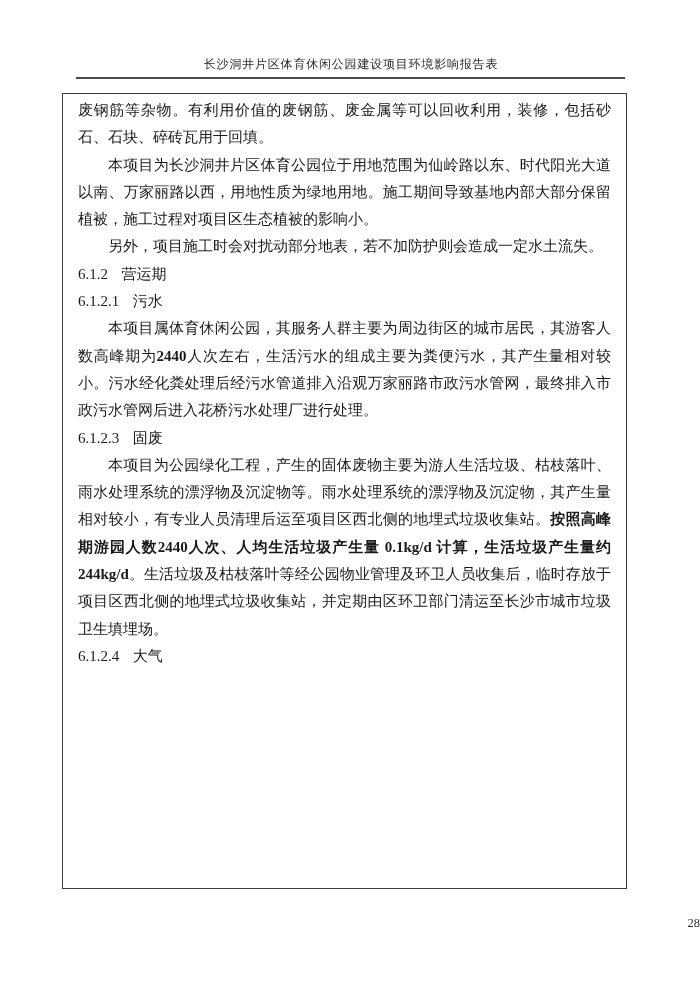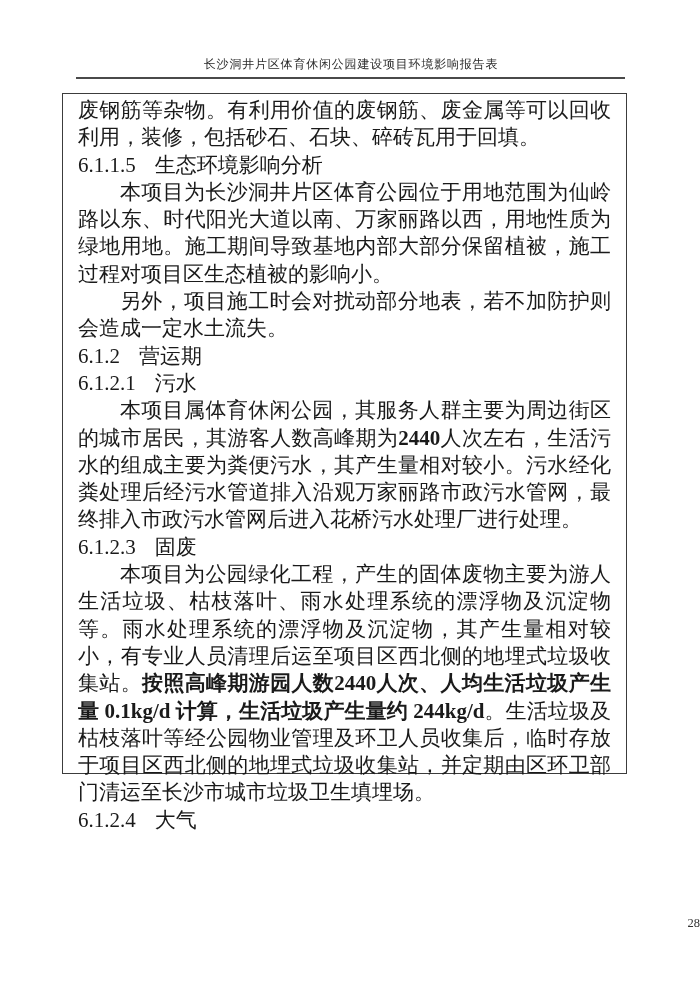--- a/index.html
+++ b/index.html
@@ -32,25 +32,25 @@
     left: 76px;
     right: 75px;
     height: 2px;
     background: #4a4a4a;
   }
   .content-box {
     position: absolute;
     top: 93px;
     left: 62px;
     width: 565px;
-    height: 681px;
+    height: 796px;
     border: 1.5px solid #3c3c3c;
     box-sizing: border-box;
     padding: 3px 15px 0 15px;
-    font-size: 21px;
+    font-size: 15px;
     line-height: 27.3px;
     text-align: justify;
     text-justify: inter-character;
   }
   .content-box p {
     margin: 0;
     text-indent: 2em;
   }
   .content-box p.no-indent {
     text-indent: 0;
@@ -78,21 +78,20 @@
 </head>
 <body>
 
 <div class="page-header">长沙洞井片区体育休闲公园建设项目环境影响报告表</div>
 <div class="header-rule"></div>
 
 <div class="content-box">
 
   <p class="no-indent">废钢筋等杂物。有利用价值的废钢筋、废金属等可以回收利用，装修，包括砂石、石块、碎砖瓦用于回填。</p>
 
-  <p class="heading"><span class="sec-num">6.1.1.5</span><span>生态环境影响分析</span></p>
 
   <p>本项目为长沙洞井片区体育公园位于用地范围为仙岭路以东、时代阳光大道以南、万家丽路以西，用地性质为绿地用地。施工期间导致基地内部大部分保留植被，施工过程对项目区生态植被的影响小。</p>
 
   <p>另外，项目施工时会对扰动部分地表，若不加防护则会造成一定水土流失。</p>
 
   <p class="heading"><span class="sec-num">6.1.2</span><span>营运期</span></p>
 
 
   <p class="heading"><span class="sec-num">6.1.2.1</span><span>污水</span></p>
 

